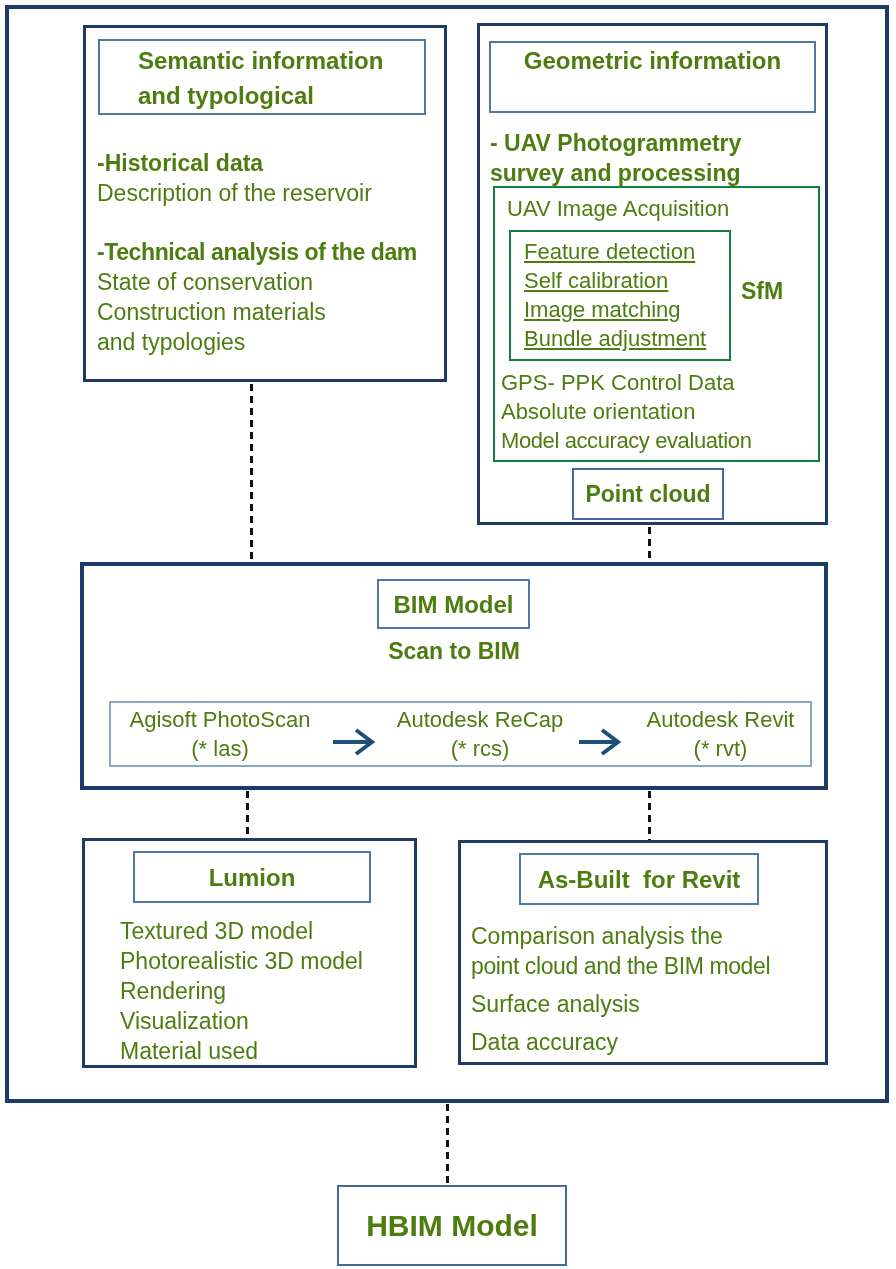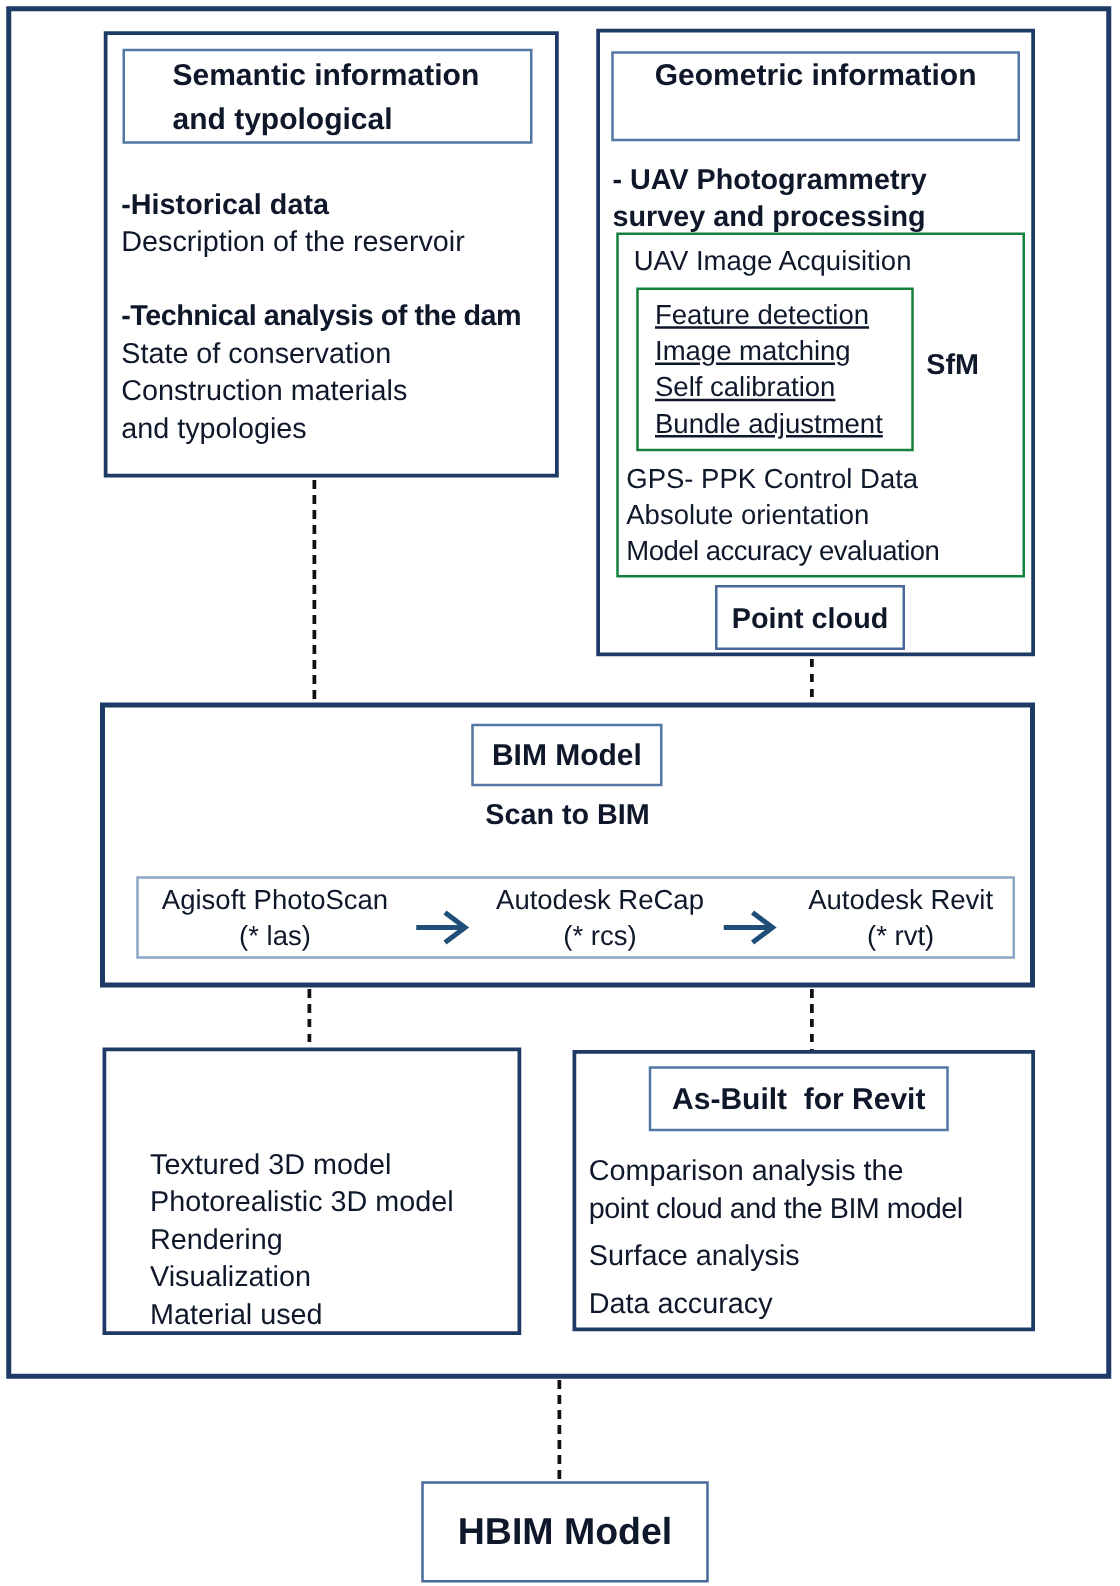--- a/index.html
+++ b/index.html
@@ -1,18 +1,18 @@
 <!DOCTYPE html>
 <html><head>
 <meta charset="utf-8">
 <style>
   html,body{margin:0;padding:0;background:#ffffff;}
   .canvas{
     position:relative;width:896px;height:1269px;background:#ffffff;
-    font-family:"Liberation Sans","DejaVu Sans",sans-serif;color:#0f172a;
+    font-family:"Liberation Sans","DejaVu Sans",sans-serif;color:#4d7c0f;
     overflow:hidden;
   }
   .abs{position:absolute;box-sizing:border-box;}
   
   .outer-frame{left:5px;top:5px;width:884px;height:1098px;border:4px solid #1e3a66;background:transparent;}
   .navy-box{border:3px solid #1e3a66;background:#ffffff;}
   .steel-box{border:2px solid #5377a3;background:#ffffff;}
   .inner-box{border:2px solid #15803d;background:#ffffff;text-decoration:underline;}
   .tools-box{border:2px solid #8da6c4;background:#ffffff;}
   .pc-box{border:2px solid #48699a;background:#ffffff;}
@@ -63,22 +63,22 @@
       <span class="hdr-text">Geometric information</span>
     </div>
     <div class="abs" style="left:10px;top:102px;width:335px;">
       <div class="t23 b">- UAV Photogrammetry</div>
       <div class="t23 b">survey and processing</div>
     </div>
     <div class="abs inner-box" style="left:13px;top:160px;width:327px;height:276px;">
       <div class="t22" style="position:absolute;left:12px;top:6px;">UAV Image Acquisition</div>
       <div class="abs inner-box" style="left:14px;top:42px;width:222px;height:131px;padding:5px 0 0 13px;">
         <div class="t22">Feature detection</div>
+        <div class="t22">Self calibration</div>
         <div class="t22">Image matching</div>
-        <div class="t22">Self calibration</div>
         <div class="t22">Bundle adjustment</div>
       </div>
       <div class="t23 b" style="position:absolute;left:246px;top:88px;">SfM</div>
       <div class="abs" style="left:6px;top:180px;width:318px;">
         <div class="t22">GPS- PPK Control Data</div>
         <div class="t22">Absolute orientation</div>
         <div class="t22 tight">Model accuracy evaluation</div>
       </div>
     </div>
     <div class="abs pc-box center" style="left:92px;top:442px;width:152px;height:52px;display:flex;align-items:center;justify-content:center;">
@@ -117,20 +117,23 @@
         <div class="t22">Autodesk Revit</div>
         <div class="t22">(* rvt)</div>
       </div>
     </div>
   </section>
 
   <div class="abs vdash" style="left:246px;top:791px;height:47px;"></div>
   <div class="abs vdash" style="left:648px;top:791px;height:49px;"></div>
 
   <section class="abs navy-box" style="left:82px;top:838px;width:335px;height:230px;">
+    <div class="abs steel-box center" style="left:48px;top:10px;width:238px;height:52px;display:flex;align-items:center;justify-content:center;">
+      <span class="hdr-text">Lumion</span>
+    </div>
     <div class="abs" style="left:35px;top:75px;width:290px;">
       <div class="t23">Textured 3D model</div>
       <div class="t23">Photorealistic 3D model</div>
       <div class="t23">Rendering</div>
       <div class="t23">Visualization</div>
       <div class="t23">Material used</div>
     </div>
   </section>
 
   <section class="abs navy-box" style="left:458px;top:840px;width:370px;height:225px;">

